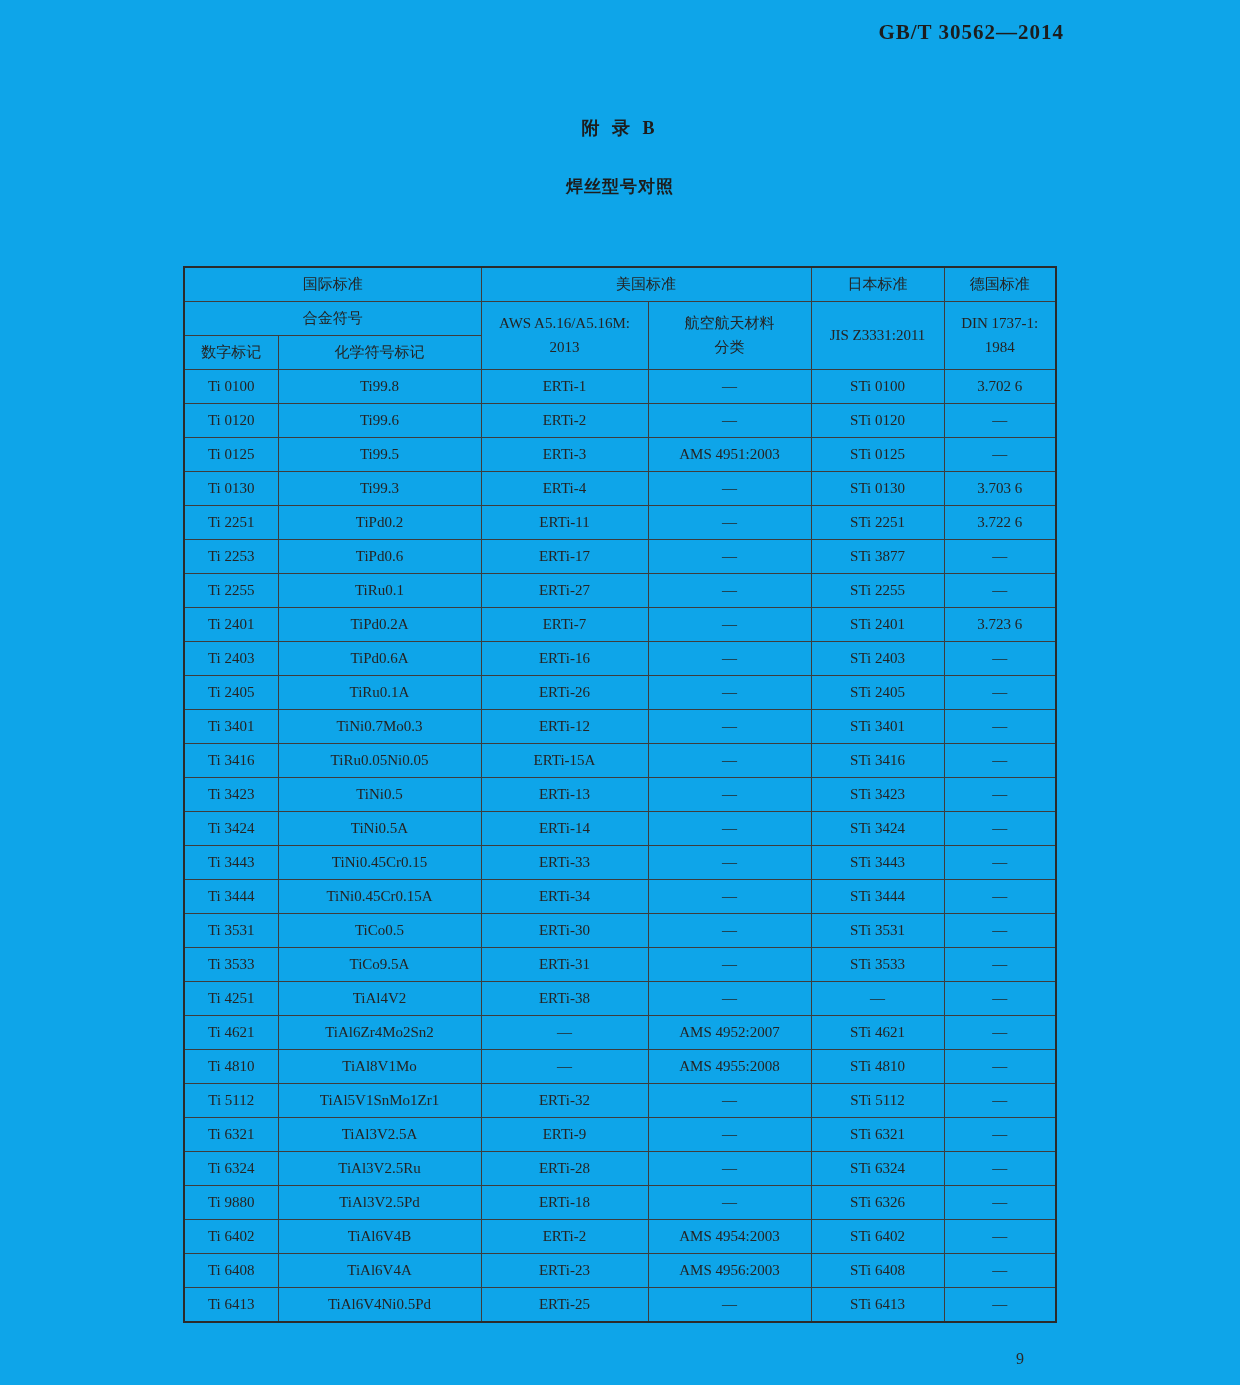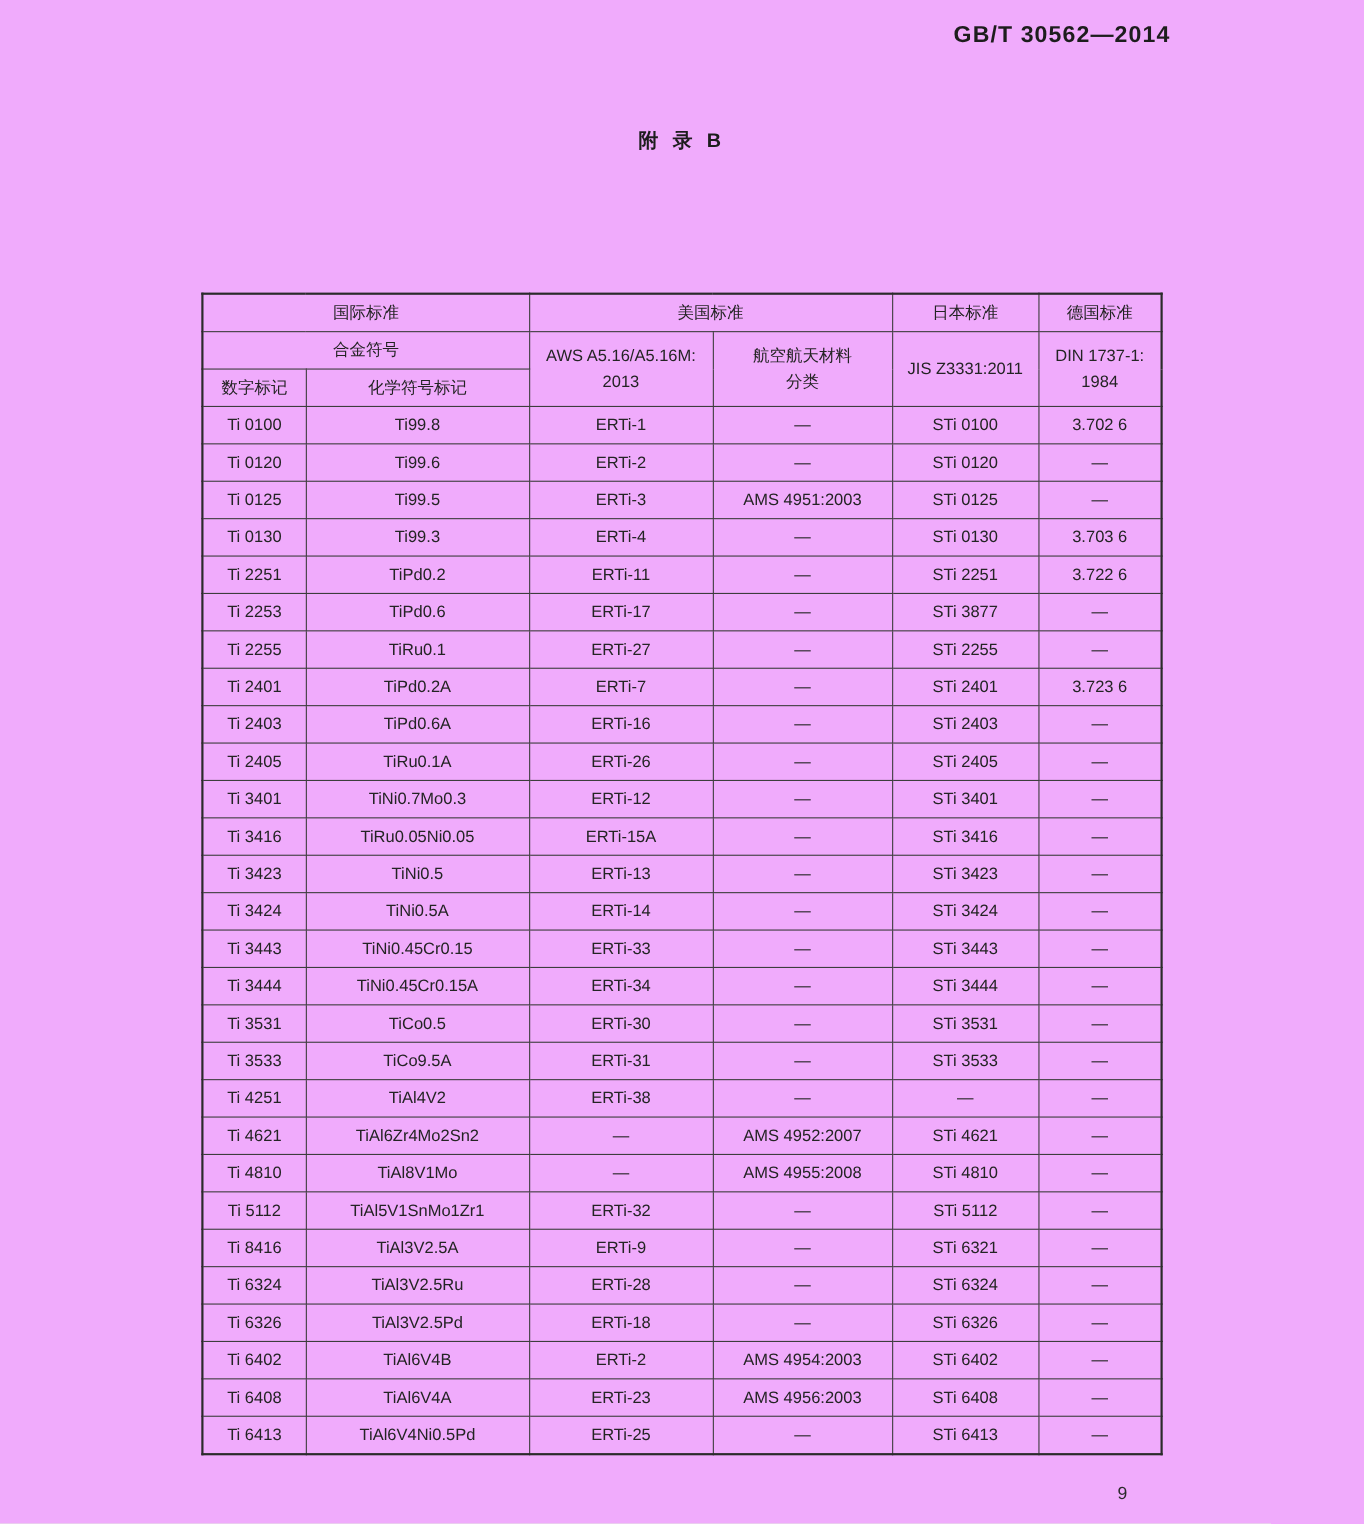--- a/index.html
+++ b/index.html
@@ -1,21 +1,21 @@
 <!DOCTYPE html>
 <html><head>
 <meta charset="utf-8">
 <style>
   html,body { margin:0; padding:0; background:#e8e8e6; }
   .page {
     position:relative;
     width:1240px; height:1385px;
     margin:0 auto;
-    background:#f0abfc;
-    font-family:Liberation Sans, sans-serif;
+    background:#0ea5e9;
+    font-family:Liberation Serif, serif;
     color:#1d1d1d;
     overflow:hidden;
   }
   .doc-number {
     position:absolute; top:20px; right:176px;
     font-size:21px; font-weight:bold; letter-spacing:1px;
   }
   .centered { position:absolute; left:0; width:100%; text-align:center; font-weight:bold; }
   .appendix-title   { top:116px; font-size:18px; letter-spacing:4px; }
   .appendix-subtitle{ top:147px; font-size:17px; letter-spacing:1px; }
@@ -44,20 +44,21 @@
   }
 </style>
 </head>
 <body>
 
 <div class="page">
 
   <div class="doc-number">GB/T 30562—2014</div>
 
   <div class="centered appendix-title">附  录  B</div>
+  <div class="centered appendix-heading">焊丝型号对照</div>
 
 
   <table class="cmp">
     <colgroup>
       <col style="width:94px">
       <col style="width:203px">
       <col style="width:167px">
       <col style="width:163px">
       <col style="width:133px">
       <col style="width:112px">
@@ -255,37 +256,37 @@
         </tr>
         <tr>
           <td>Ti 5112</td>
           <td>TiAl5V1SnMo1Zr1</td>
           <td>ERTi-32</td>
           <td>—</td>
           <td>STi 5112</td>
           <td>—</td>
         </tr>
         <tr>
-          <td>Ti 8416</td>
+          <td>Ti 6321</td>
           <td>TiAl3V2.5A</td>
           <td>ERTi-9</td>
           <td>—</td>
           <td>STi 6321</td>
           <td>—</td>
         </tr>
         <tr>
           <td>Ti 6324</td>
           <td>TiAl3V2.5Ru</td>
           <td>ERTi-28</td>
           <td>—</td>
           <td>STi 6324</td>
           <td>—</td>
         </tr>
         <tr>
-          <td>Ti 6326</td>
+          <td>Ti 9880</td>
           <td>TiAl3V2.5Pd</td>
           <td>ERTi-18</td>
           <td>—</td>
           <td>STi 6326</td>
           <td>—</td>
         </tr>
         <tr>
           <td>Ti 6402</td>
           <td>TiAl6V4B</td>
           <td>ERTi-2</td>

